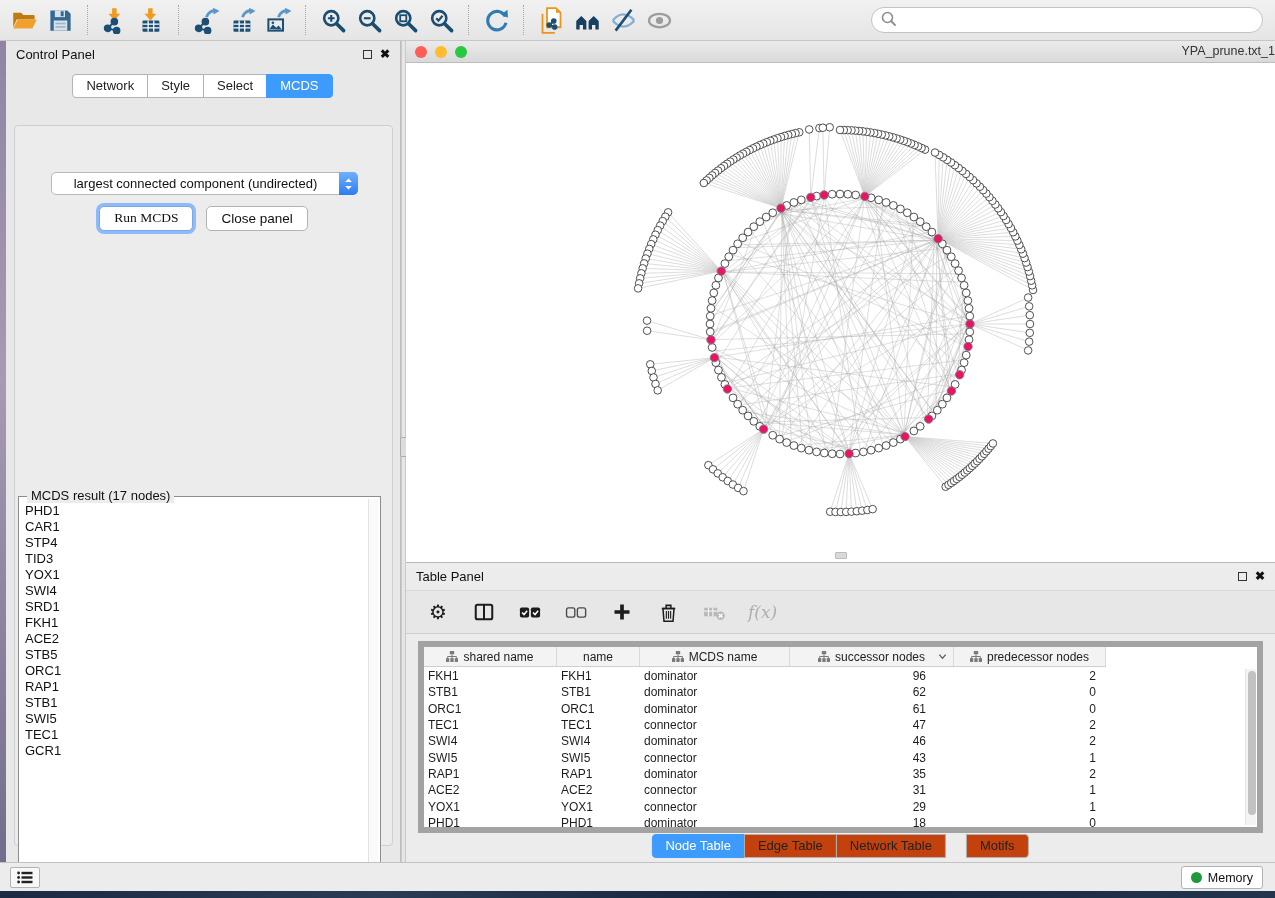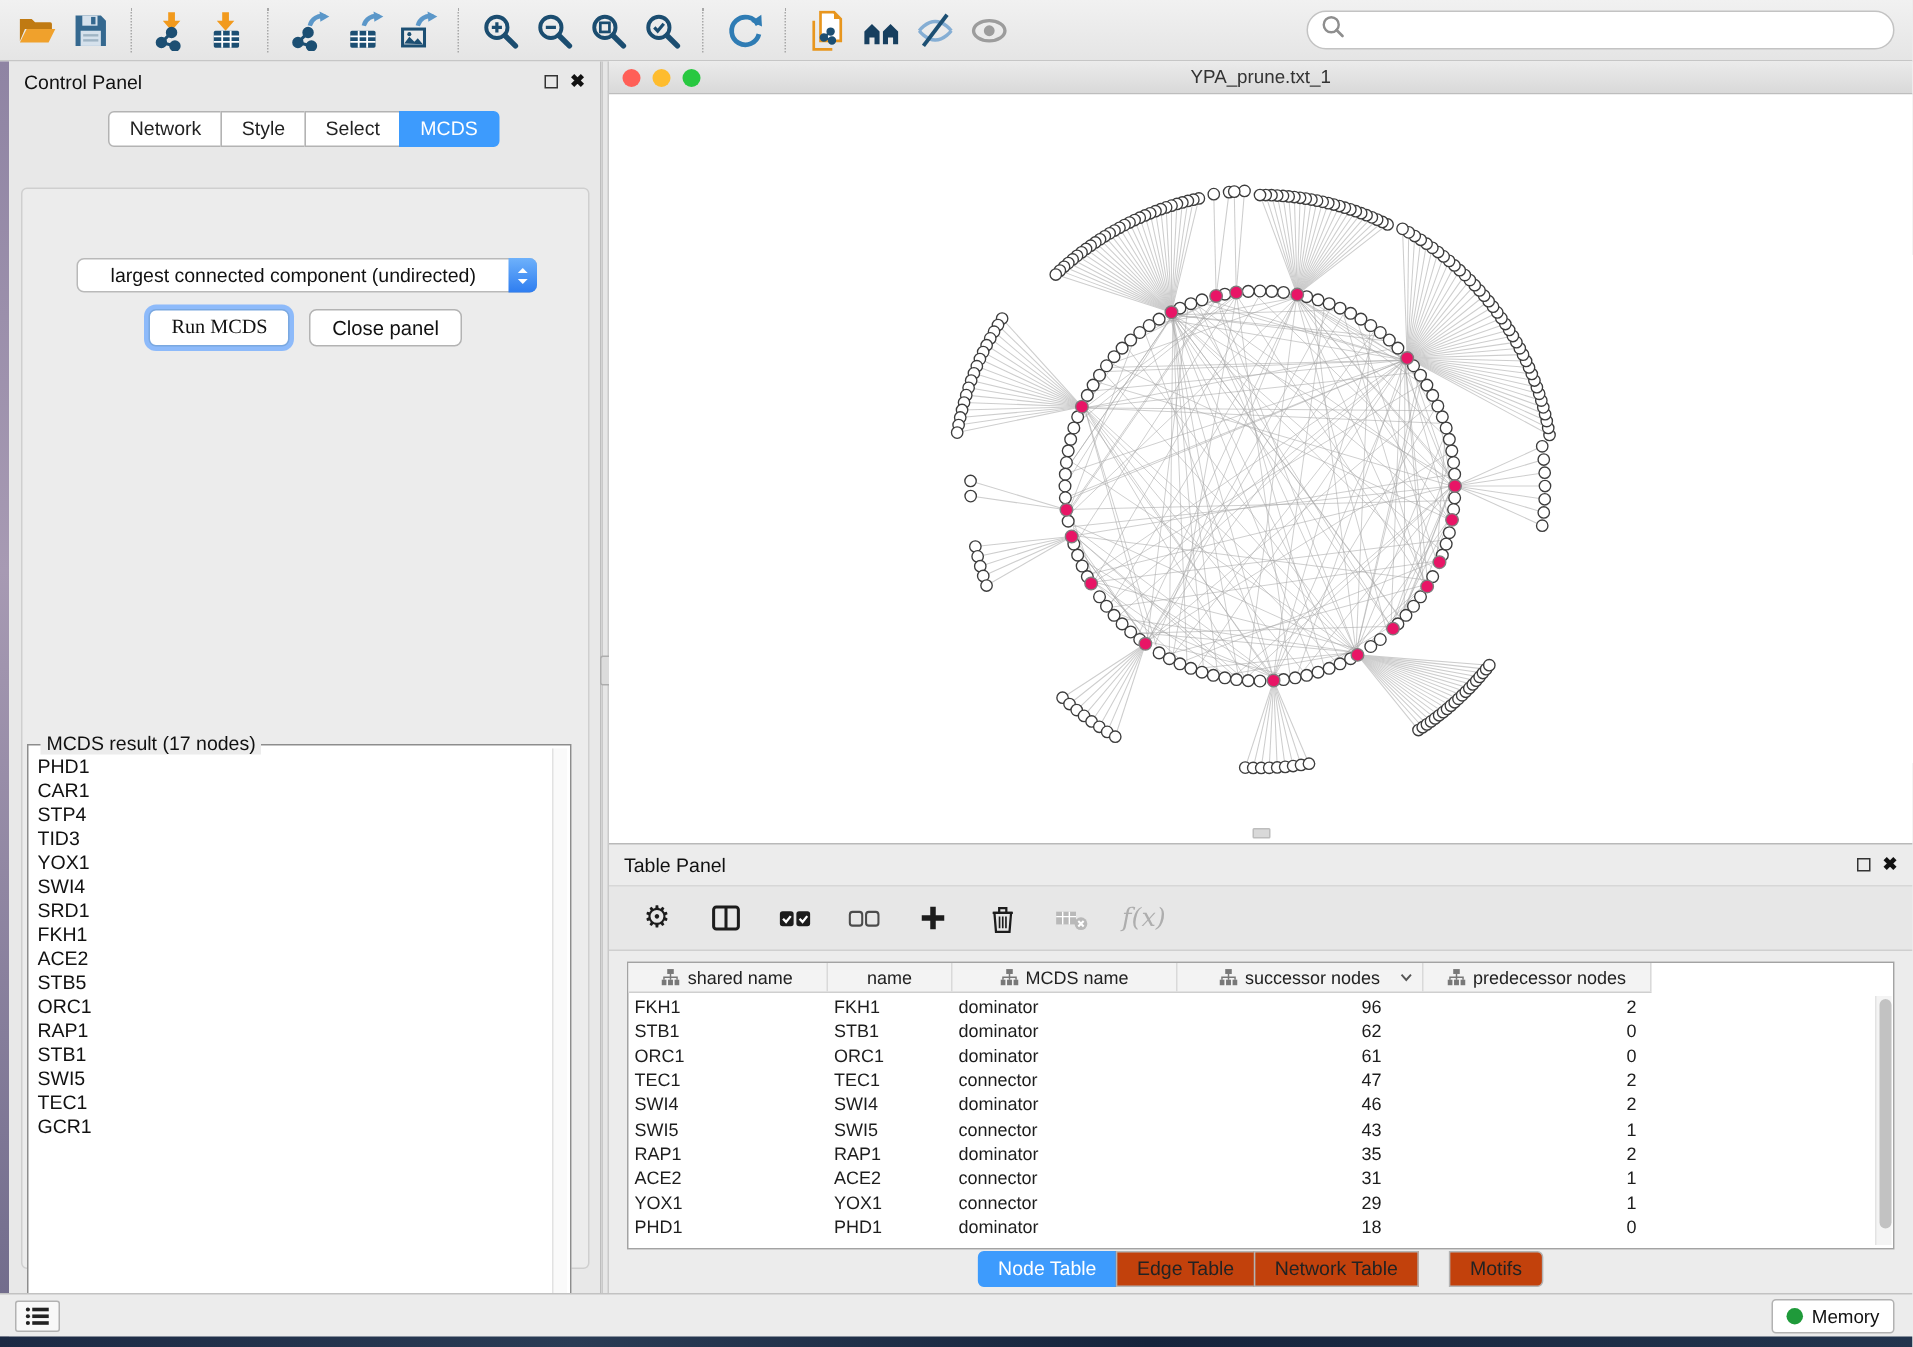--- a/index.html
+++ b/index.html
@@ -60,35 +60,35 @@
     border-left:1px solid #c9c9c9; border-right:1px solid #c9c9c9; }
   #v-grip { position:absolute; top:396px; left:-2px; width:8px; height:20px; background:#dcdcdc;
     border:1px solid #adadad; border-radius:2px; }
 
   
   #network-window { position:absolute; left:406px; top:41px; width:869px; height:521px; background:#fff; }
   .nw-titlebar { position:relative; height:22px; background:linear-gradient(#ebebeb,#d9d9d9);
     border-bottom:1px solid #bdbdbd; }
   .traffic { position:absolute; left:9px; top:5px; display:flex; gap:8px; }
   .tl { width:12px; height:12px; border-radius:50%; }
-  .nw-title { position:absolute; left:0; right:0; top:3px; text-align:center; font-size:12.5px; color:#333; }
+  .nw-title { position:absolute; left:0; right:0; top:3px; text-align:right; font-size:12.5px; color:#333; }
   #net-canvas { position:relative; width:869px; height:498px; background:#fff; }
   #h-grip { position:absolute; left:50%; bottom:2px; transform:translateX(-50%);
     width:12px; height:7px; background:#d9d9d9; border:1px solid #bdbdbd; border-radius:1px; }
 
   
   #table-panel { position:absolute; left:406px; top:562px; width:869px; height:300px;
     background:#ececec; border-top:1px solid #b9b9b9; }
   .tp-toolbar { position:absolute; left:0; right:0; top:27px; height:44px; background:#e7e7e7;
     border-top:1px solid #d7d7d7; border-bottom:1px solid #cfcfcf;
     display:flex; align-items:center; padding-left:20px; gap:22px; }
   .ttb-btn { display:flex; align-items:center; justify-content:center; min-width:24px; height:26px; }
   .ttb-btn .gear { font-size:20px; color:#1c1c1c; line-height:22px; }
   .ttb-btn .fx { font-family:"DejaVu Serif", serif; font-style:italic; font-size:17px; color:#aeaeae; }
-  .tbl { position:absolute; left:12px; right:12px; top:78px; height:192px; background:#fff; border:1px solid #a3a3a3; }
+  .tbl { position:absolute; left:12px; right:12px; top:78px; height:192px; background:#fff; border:6px solid #a3a3a3; }
   .thead { position:absolute; left:0; top:0; height:20px; display:flex; background:#f3f3f3; border-bottom:1px solid #cfcfcf; }
   .th { display:flex; align-items:center; justify-content:center; gap:5px; font-size:12px; color:#222;
     border-right:1px solid #d9d9d9; position:relative; }
   .th .sortv { position:absolute; right:6px; top:5px; }
   .tbody { position:absolute; left:0; right:0; top:21px; bottom:0; overflow:hidden; }
   .tr { display:flex; height:16.3px; align-items:center; }
   .td { font-size:12px; color:#1d1d1d; white-space:nowrap; overflow:hidden; }
   .td.left { text-align:left; padding-left:4px; }
   .td.right { text-align:right; padding-right:28px; }
   .td.right2 { text-align:right; padding-right:10px; }

